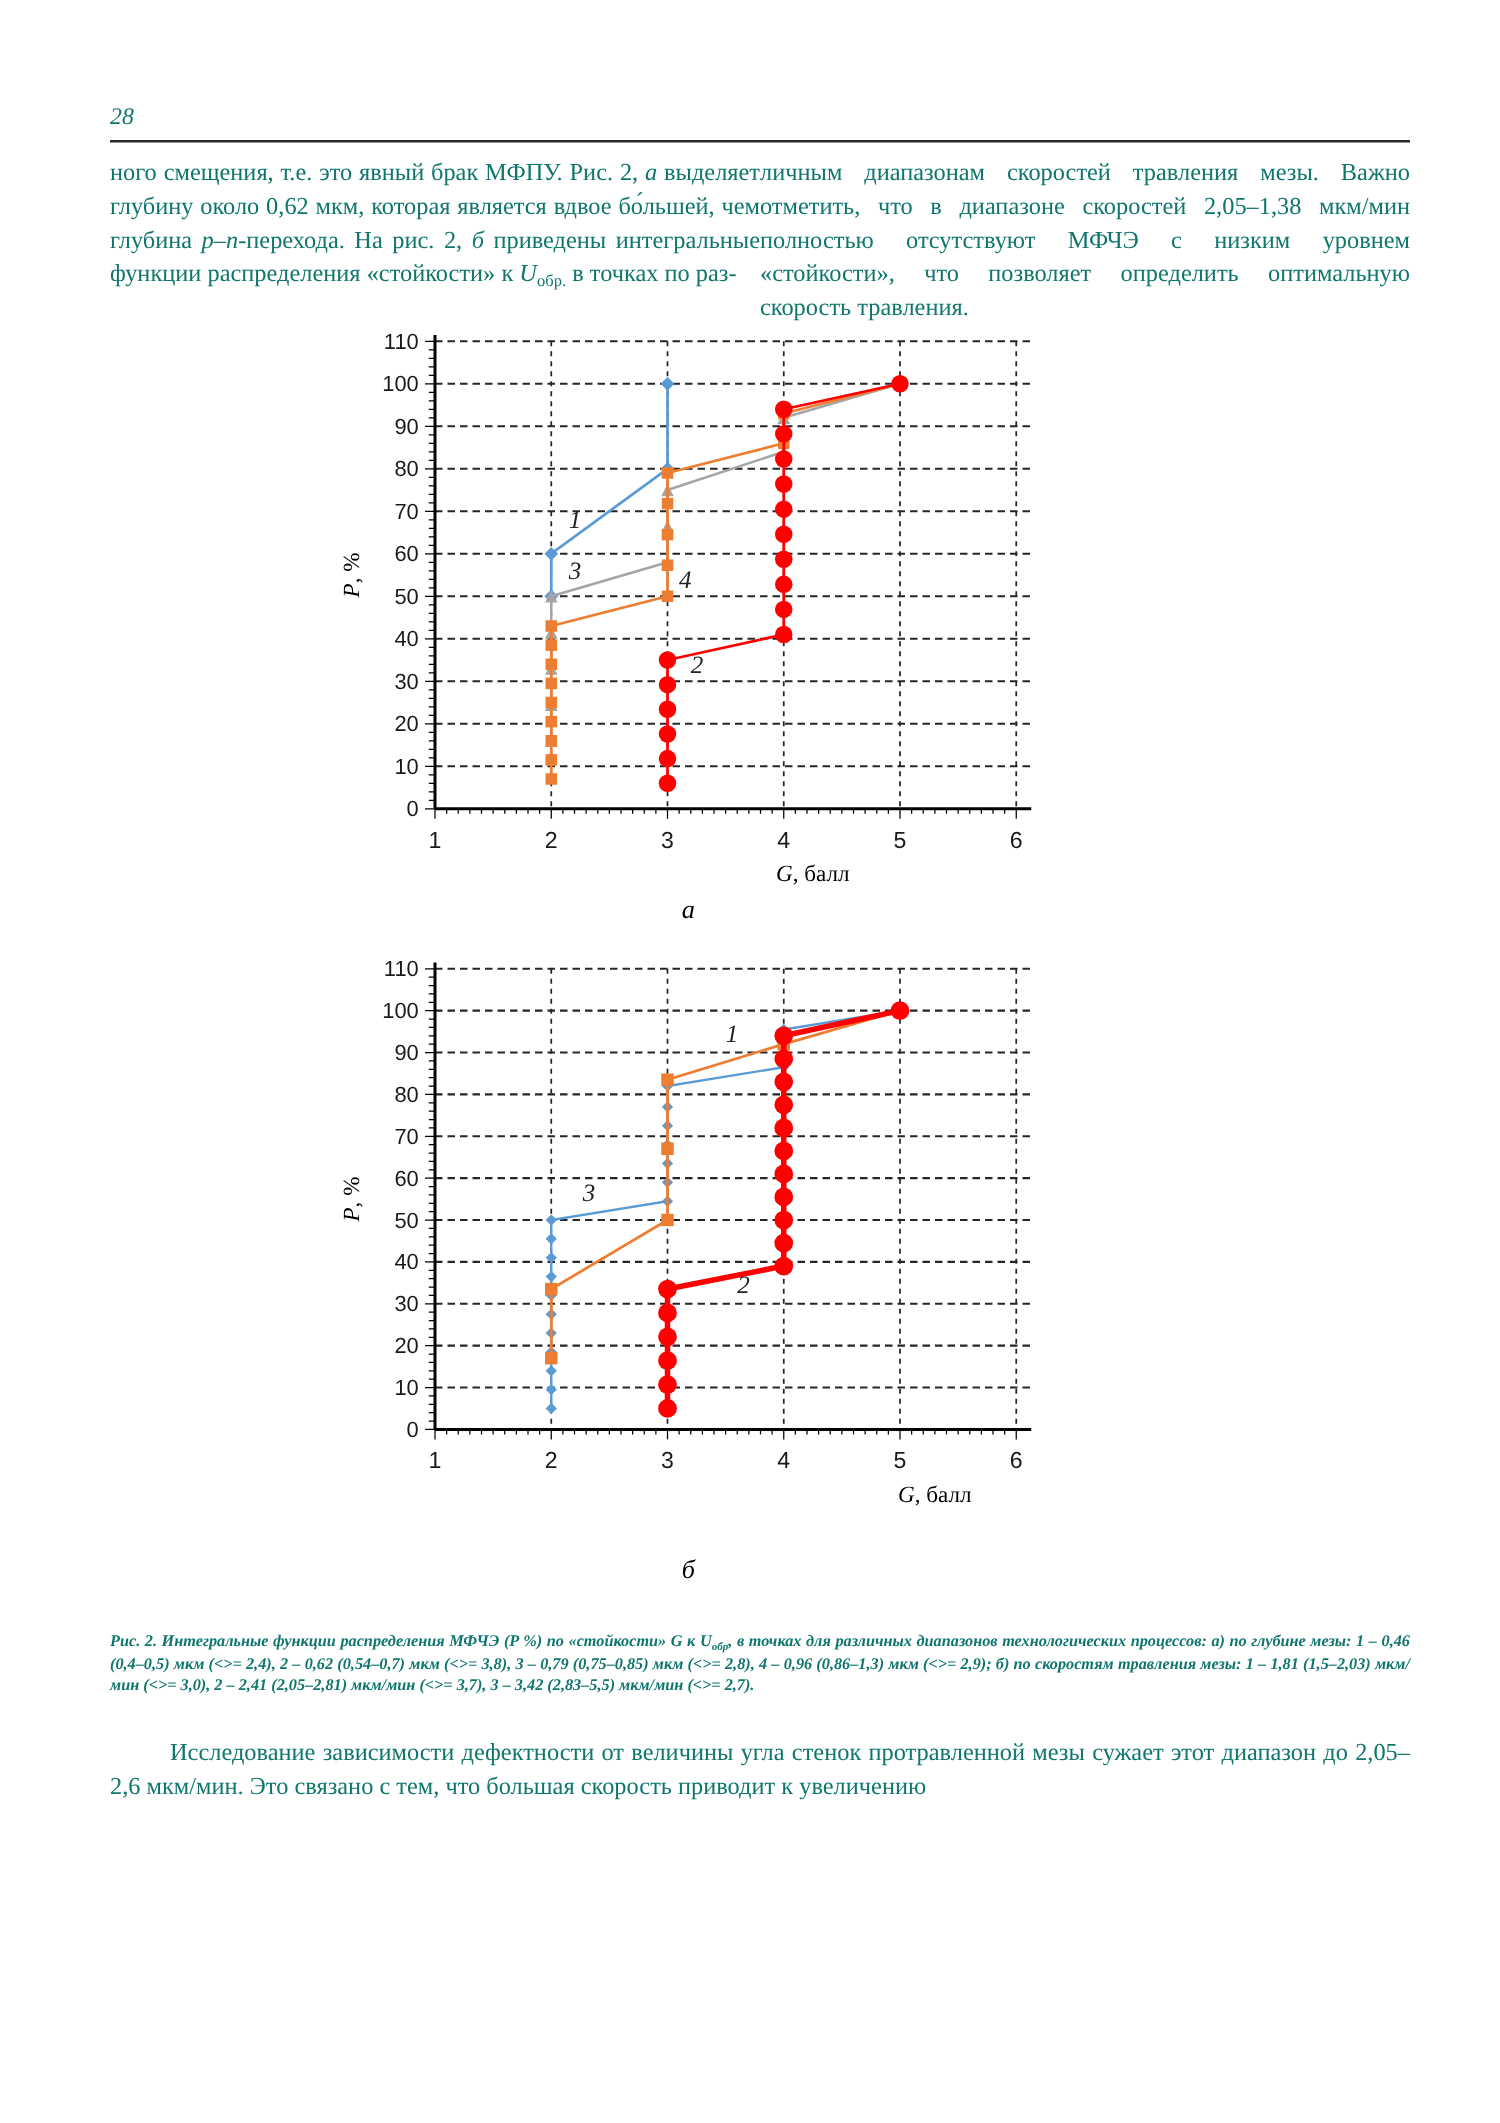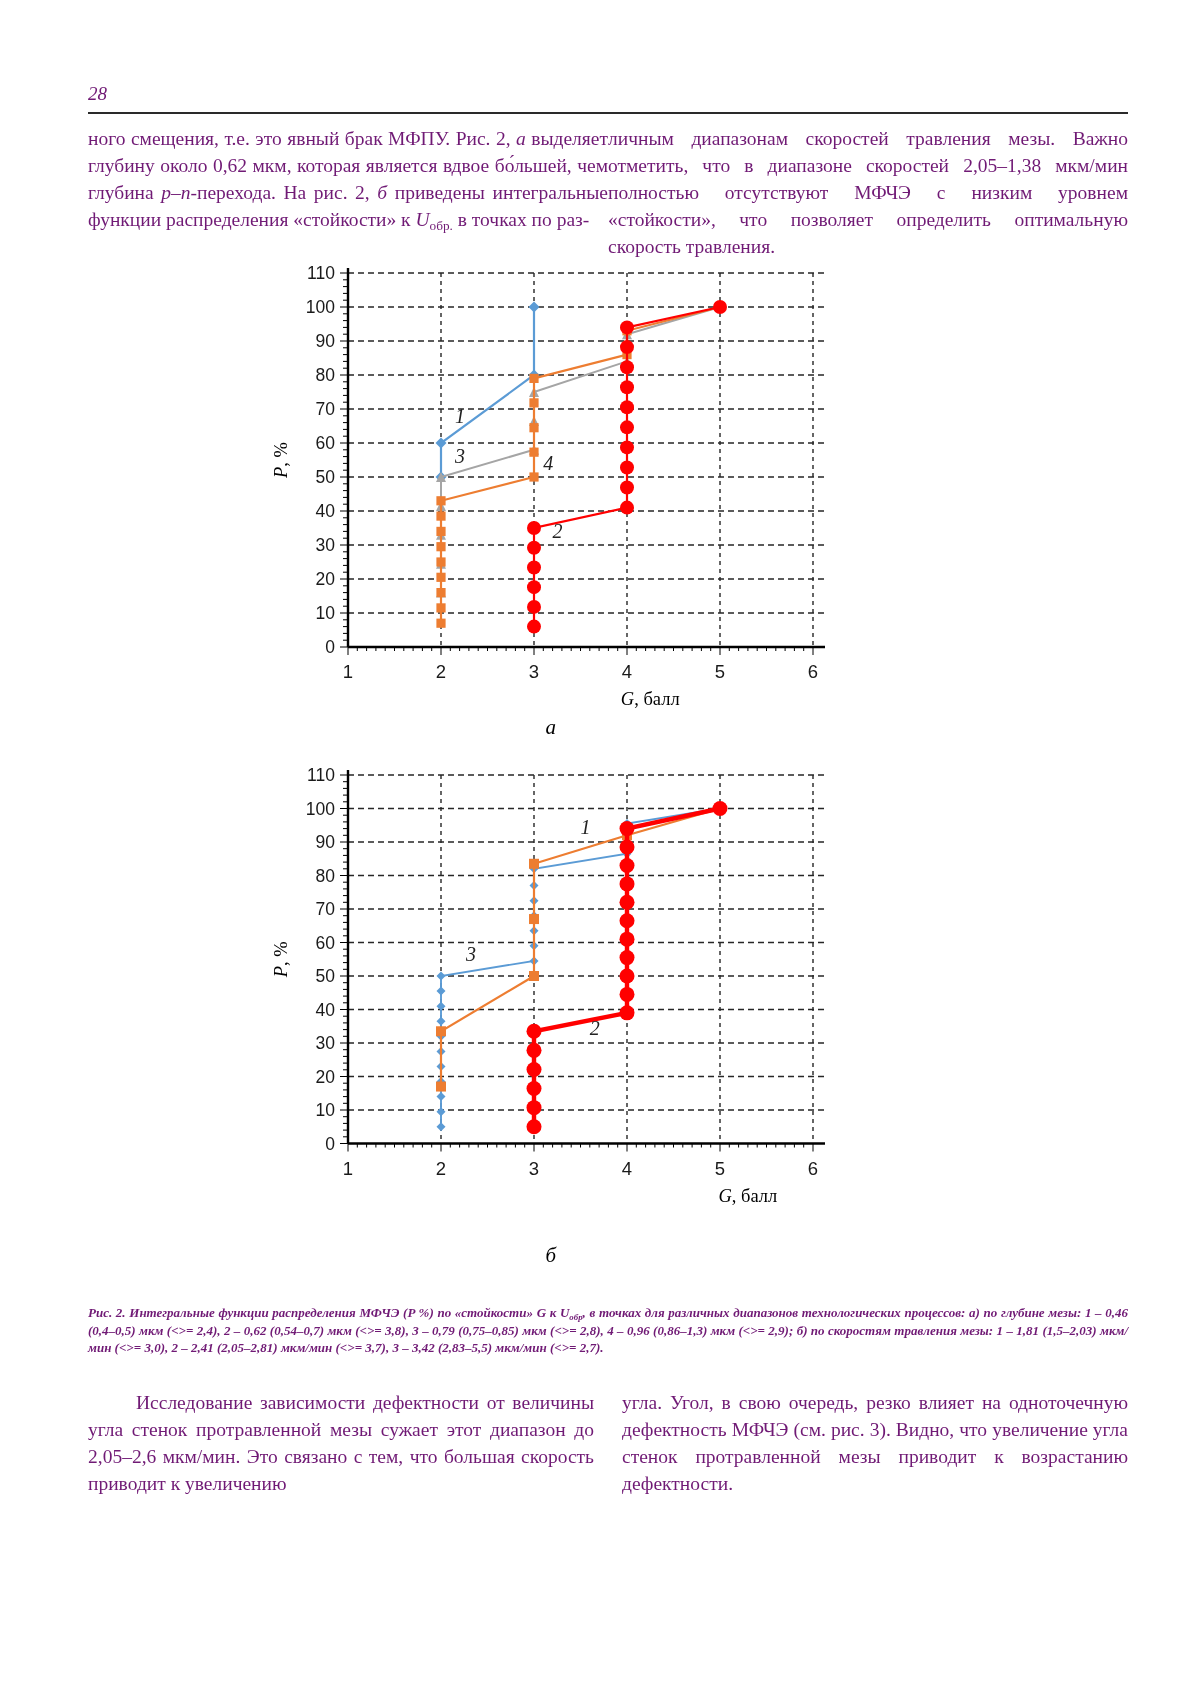--- a/index.html
+++ b/index.html
@@ -1,19 +1,19 @@
 <!DOCTYPE html>
 <html><head>
 <meta charset="utf-8">
 <style>
   html,body{margin:0;padding:0;background:#fff;}
   .page{
     position:relative;width:1200px;height:1698px;box-sizing:border-box;
     padding:84px 72px 0 88px;background:#fff;overflow:hidden;
-    font-family:"Liberation Serif",serif;color:#701a75;
+    font-family:"Liberation Serif",serif;color:#0f766e;
   }
   .hdr{display:flex;justify-content:space-between;align-items:flex-end;
     font-style:italic;font-size:19px;line-height:1.1;}
   .rule{border-bottom:2px solid #2a2a2a;margin-top:7px;}
   .cols{display:flex;margin-top:11px;}
   .col{flex:1;text-align:justify;font-size:19.5px;line-height:1.39;}
   .charts{margin-left:175px;}
   .charts svg{display:block;}
   .cap{margin-top:28px;text-align:justify;font-weight:bold;font-style:italic;
     font-size:13px;line-height:1.34;}
@@ -473,15 +473,14 @@
         <text x="484.9" y="439.5" text-anchor="middle" font-size="18.5"><tspan font-style="italic">G</tspan><tspan>, балл</tspan></text>
         <text x="24" y="197.25" text-anchor="middle" font-size="18.5" transform="rotate(-90 24 197.25)"><tspan font-style="italic">P</tspan><tspan>, %</tspan></text>
         <text x="287.74" y="500" text-anchor="middle" font-size="21" font-style="italic">б</text>
       </svg>
   </div>
 
   <p class="cap"><span>Рис. 2. Интегральные функции распределения МФЧЭ (P %) по «стойкости» G к </span><span class="i">U</span><span class="sub">обр</span><span>, в точках для различных диапазонов технологических процессов: а) по глубине мезы: 1 – 0,46 (0,4–0,5) мкм (&lt;&gt;= 2,4), 2 – 0,62 (0,54–0,7) мкм (&lt;&gt;= 3,8), 3 – 0,79 (0,75–0,85) мкм (&lt;&gt;= 2,8), 4 – 0,96 (0,86–1,3) мкм (&lt;&gt;= 2,9); б) по скоростям травления мезы: 1 – 1,81 (1,5–2,03) мкм/мин (&lt;&gt;= 3,0), 2 – 2,41 (2,05–2,81) мкм/мин (&lt;&gt;= 3,7), 3 – 3,42 (2,83–5,5) мкм/мин (&lt;&gt;= 2,7).</span></p>
 
   <div class="cols2">
     <div class="col indent">Исследование зависимости дефектности от величины угла стенок протравленной мезы сужает этот диапазон до 2,05–2,6 мкм/мин. Это связано с тем, что большая скорость приводит к увеличению</div>
-    <div class="col">угла. Угол, в свою очередь, резко влияет на одноточечную дефектность МФЧЭ (см. рис. 3). Видно, что увеличение угла стенок протравленной мезы приводит к возрастанию дефектности.</div>
   </div>
 </div>
 
 </body></html>

